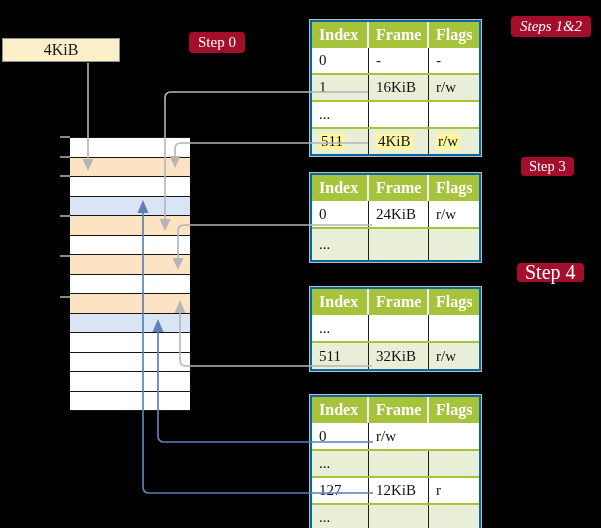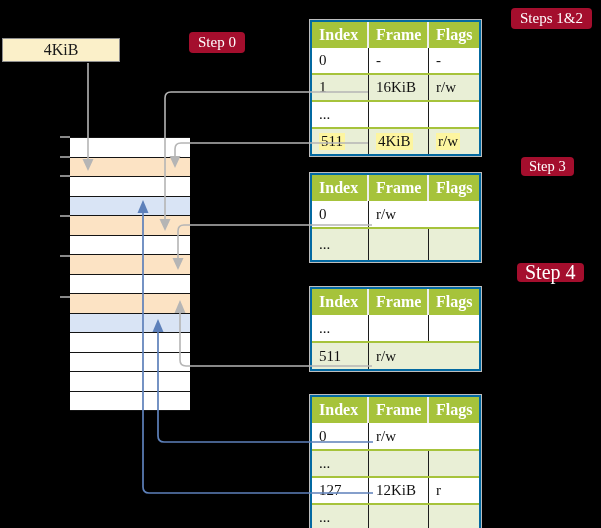--- a/index.html
+++ b/index.html
@@ -14,21 +14,21 @@
     display:flex; align-items:center; justify-content:center;
     font-size:16px; color:#1a1a1a;
   }
   
   .badge {
     position:absolute; background:#a40e2d; color:#ffffff;
     font-size:15px; line-height:17px; padding:2px 9px; border-radius:4px;
     white-space:nowrap;
   }
   #badge-step0  { left:189px; top:32px; }
-  #badge-steps12{ left:511px; top:8px; }
+  #badge-steps12{ left:511px; top:16px;font-style:italic; }
   #badge-step3  { left:521px; top:157px; padding:1px 8px; font-size:14.5px;}
   #badge-step4  { left:517px; top:263px; padding:1px 8px; font-size:20px;}
   
   #memory {
     position:absolute; left:70px; top:137px; width:120px;
     border-top:1.5px solid #141414; box-sizing:border-box;
   }
   .mem-row { height:18.5px; border-bottom:1.5px solid #141414; }
   .mem-free  { background:#ffffff; }
   .mem-table { background:#fce3c4; }
@@ -140,20 +140,21 @@
   </div>
 
   <div class="pt" style="top:173px">
     <div class="pt-header">
       <div class="cell">Index</div>
       <div class="cell">Frame</div>
       <div class="cell">Flags</div>
     </div>
     <div class="pt-row r26" style="border-top:none">
       <div class="cell">0</div>
+      <div class="cell">24KiB</div>
       <div class="cell">r/w</div>
     </div>
     <div class="pt-row shade tall">
       <div class="cell">...</div>
       <div class="cell"></div>
       <div class="cell"></div>
     </div>
   </div>
 
   <div class="pt" style="top:287px">
@@ -162,20 +163,21 @@
       <div class="cell">Frame</div>
       <div class="cell">Flags</div>
     </div>
     <div class="pt-row r26" style="border-top:none">
       <div class="cell">...</div>
       <div class="cell"></div>
       <div class="cell"></div>
     </div>
     <div class="pt-row shade r26">
       <div class="cell">511</div>
+      <div class="cell">32KiB</div>
       <div class="cell">r/w</div>
     </div>
   </div>
 
   <div class="pt" style="top:395px">
     <div class="pt-header">
       <div class="cell">Index</div>
       <div class="cell">Frame</div>
       <div class="cell">Flags</div>
     </div>

